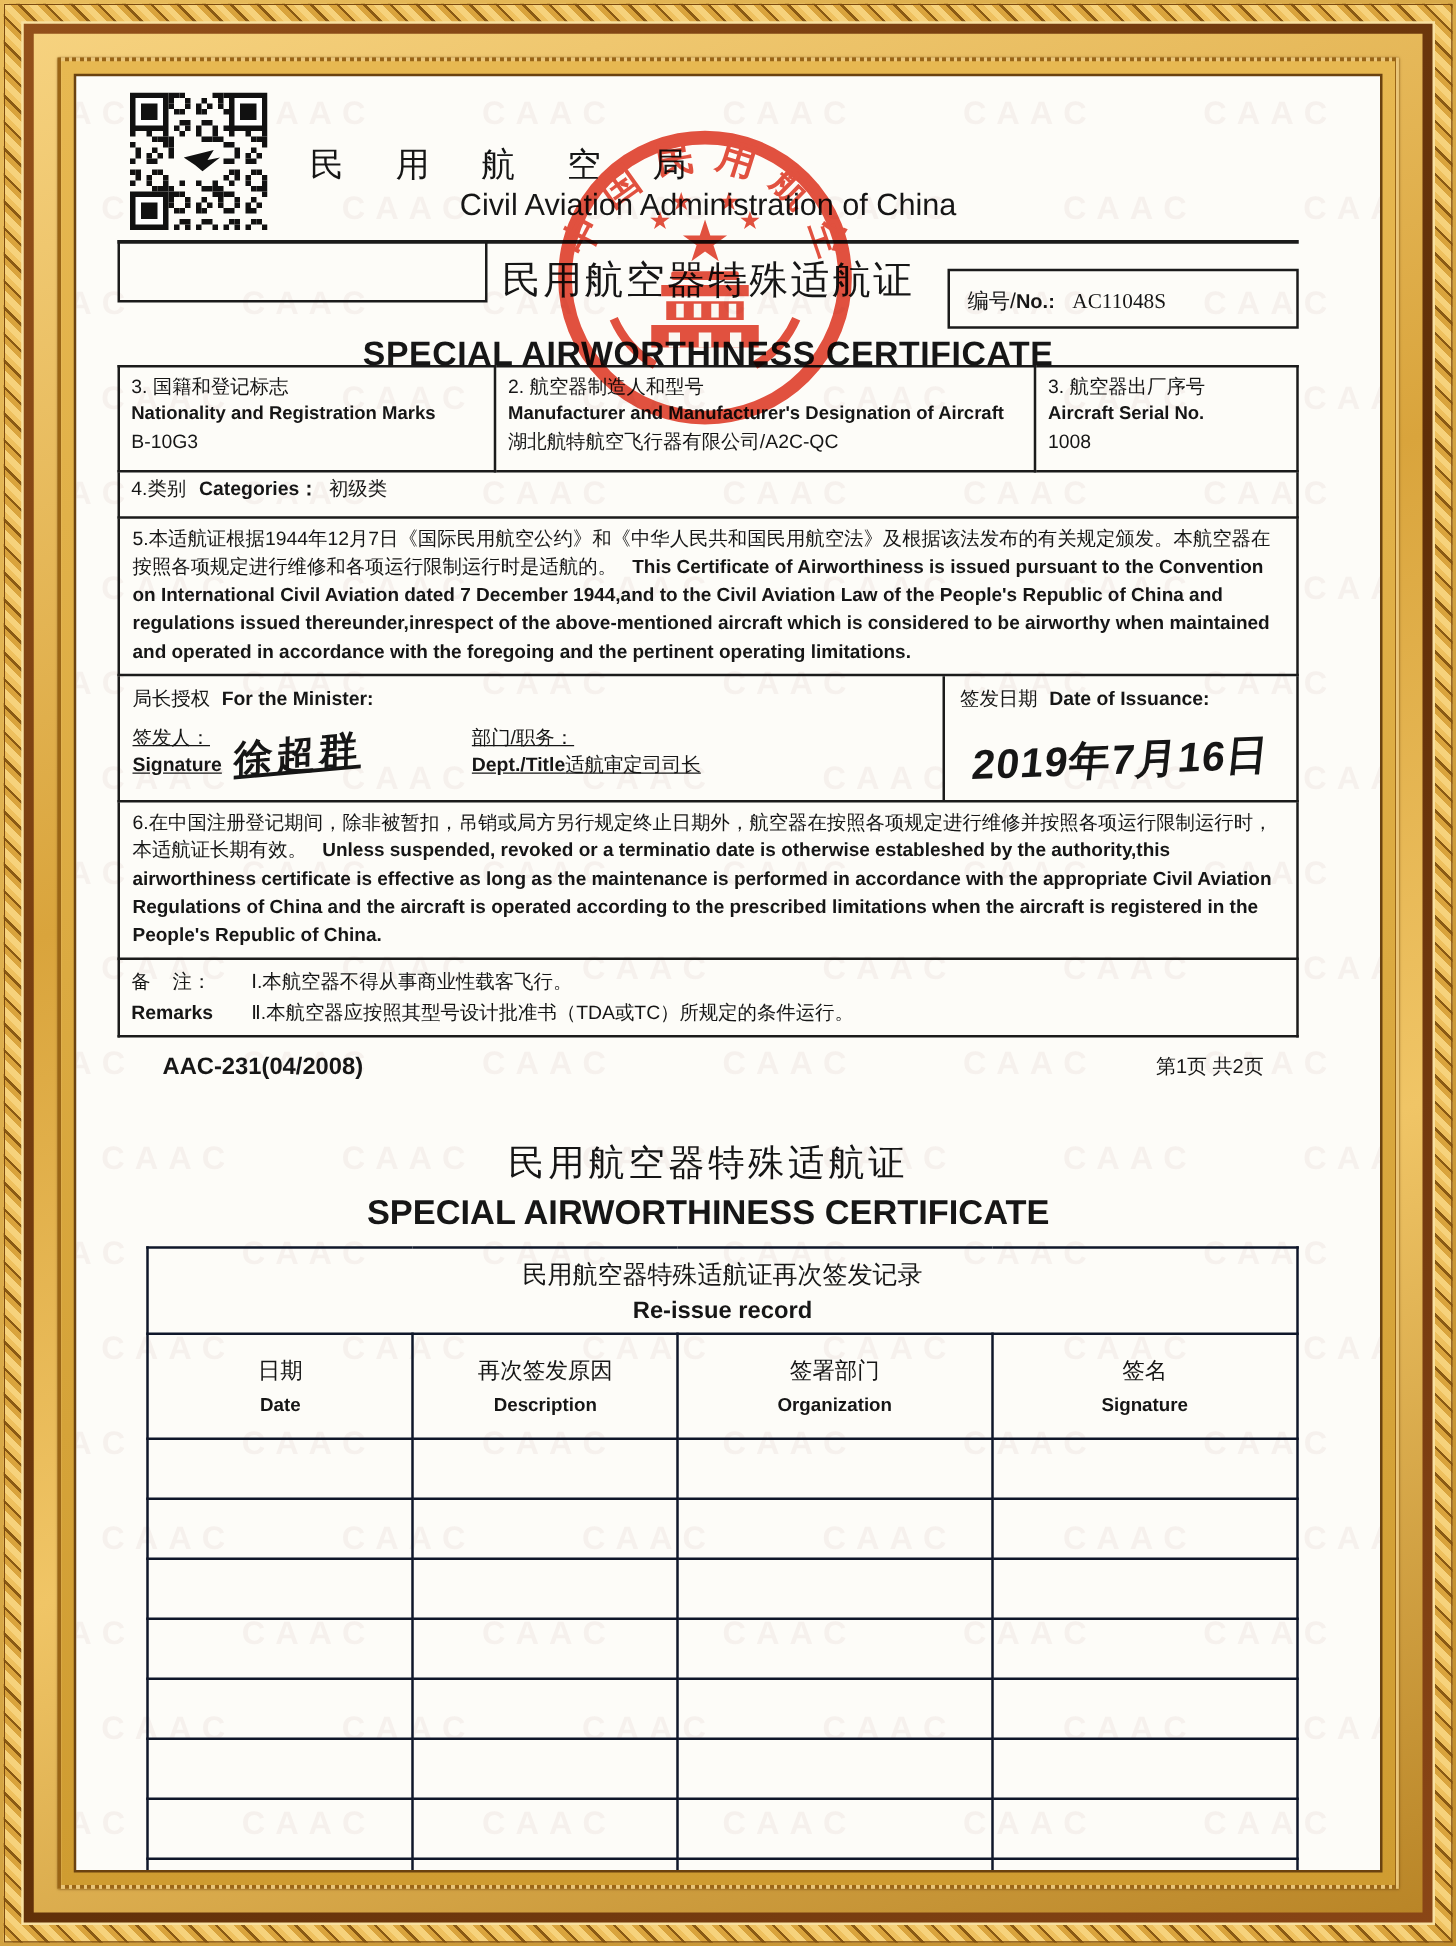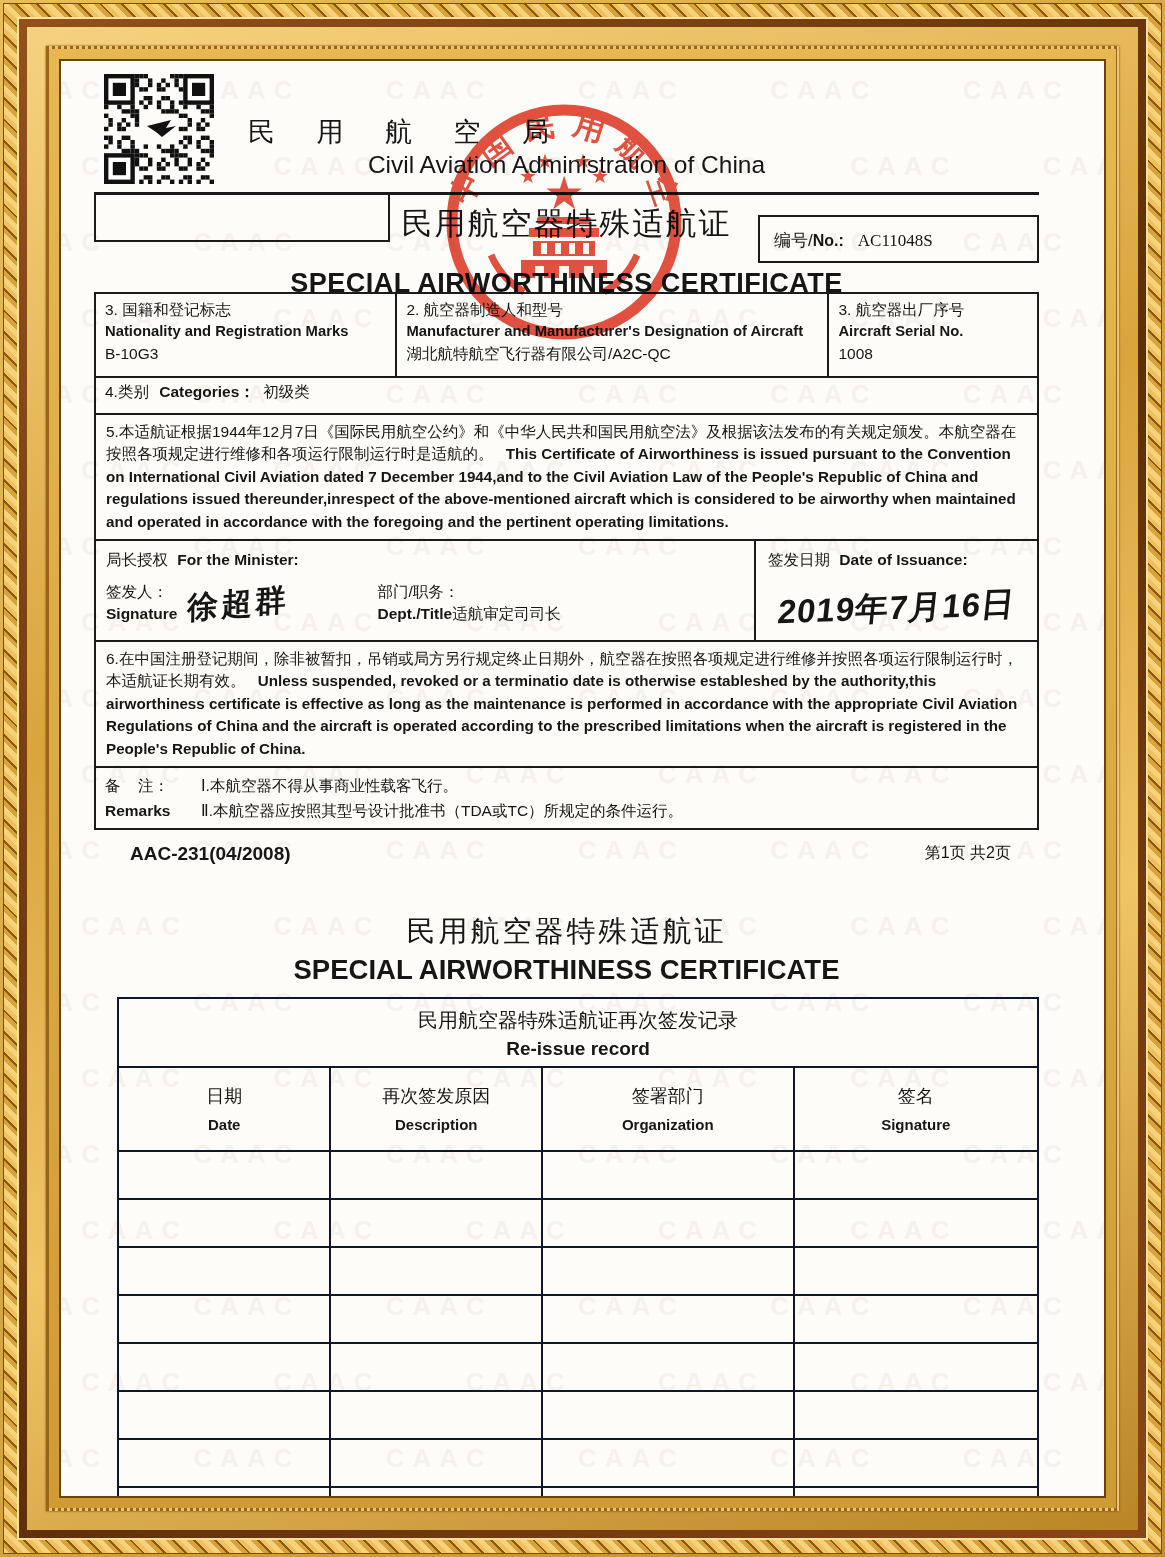--- a/index.html
+++ b/index.html
@@ -41,21 +41,21 @@
   .main-tbl td{border:2px solid #1b1b1b;vertical-align:top;padding:5px 9px;line-height:1.45;}
   .main-tbl .en{font-weight:700;font-size:14.8px;}
   .cellline{display:block;}
   .p0{padding:0 !important;}
   .sec-text{line-height:1.6;padding:6px 10px !important;}
   .sec-text .en{font-size:15.2px;}
   
   .sig-wrap{display:flex;min-height:95px;}
   .sig-left{flex:1;padding:8px 10px;box-sizing:border-box;}
   .sig-right{width:283px;border-left:2px solid #1b1b1b;padding:8px 12px;box-sizing:border-box;}
-  .sig-row{display:flex;align-items:center;margin-top:8px;}
+  .sig-row{display:flex;align-items:flex-start;margin-top:8px;text-decoration:underline;}
   .handwrite-name{font-size:31px;font-weight:600;transform:rotate(-5deg) skewX(-6deg);
                   margin:2px 0 0 10px;letter-spacing:3px;}
   .dept-block{margin-left:88px;}
   .handwrite-date{font-size:33px;font-weight:600;transform:rotate(-2deg) skewX(-8deg);
                   margin-top:12px;text-align:center;letter-spacing:1px;}
   
   .rem-wrap{display:flex;padding:5px 9px;line-height:1.62;}
   .rem-label{width:96px;flex:none;}
   .rem-label .l1{display:flex;justify-content:space-between;width:64px;}
   

